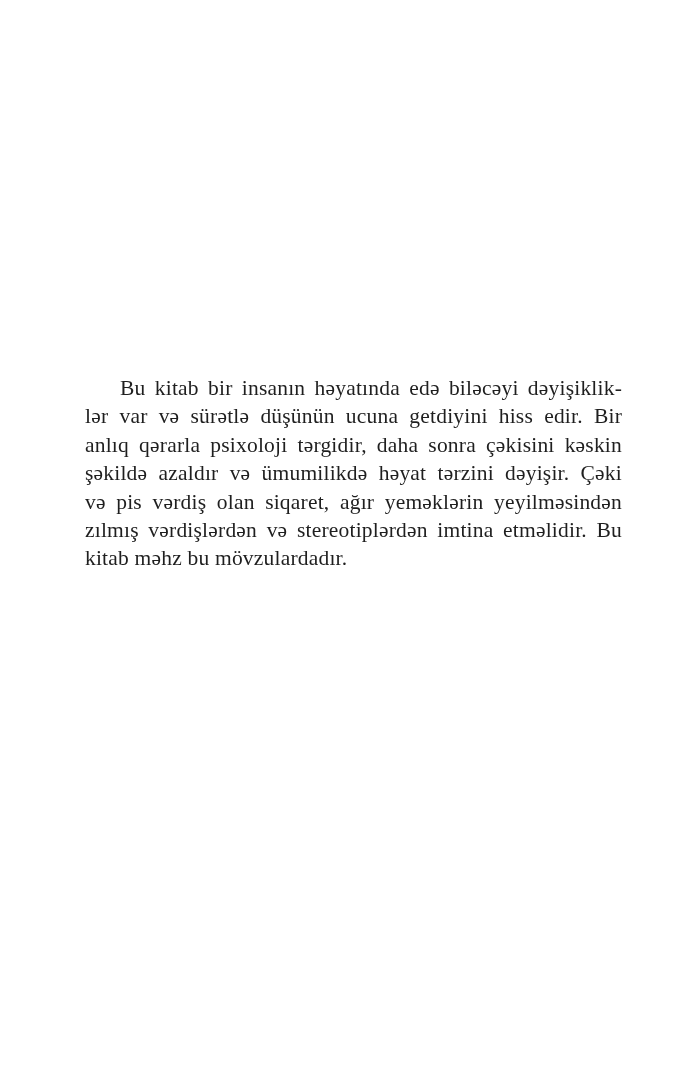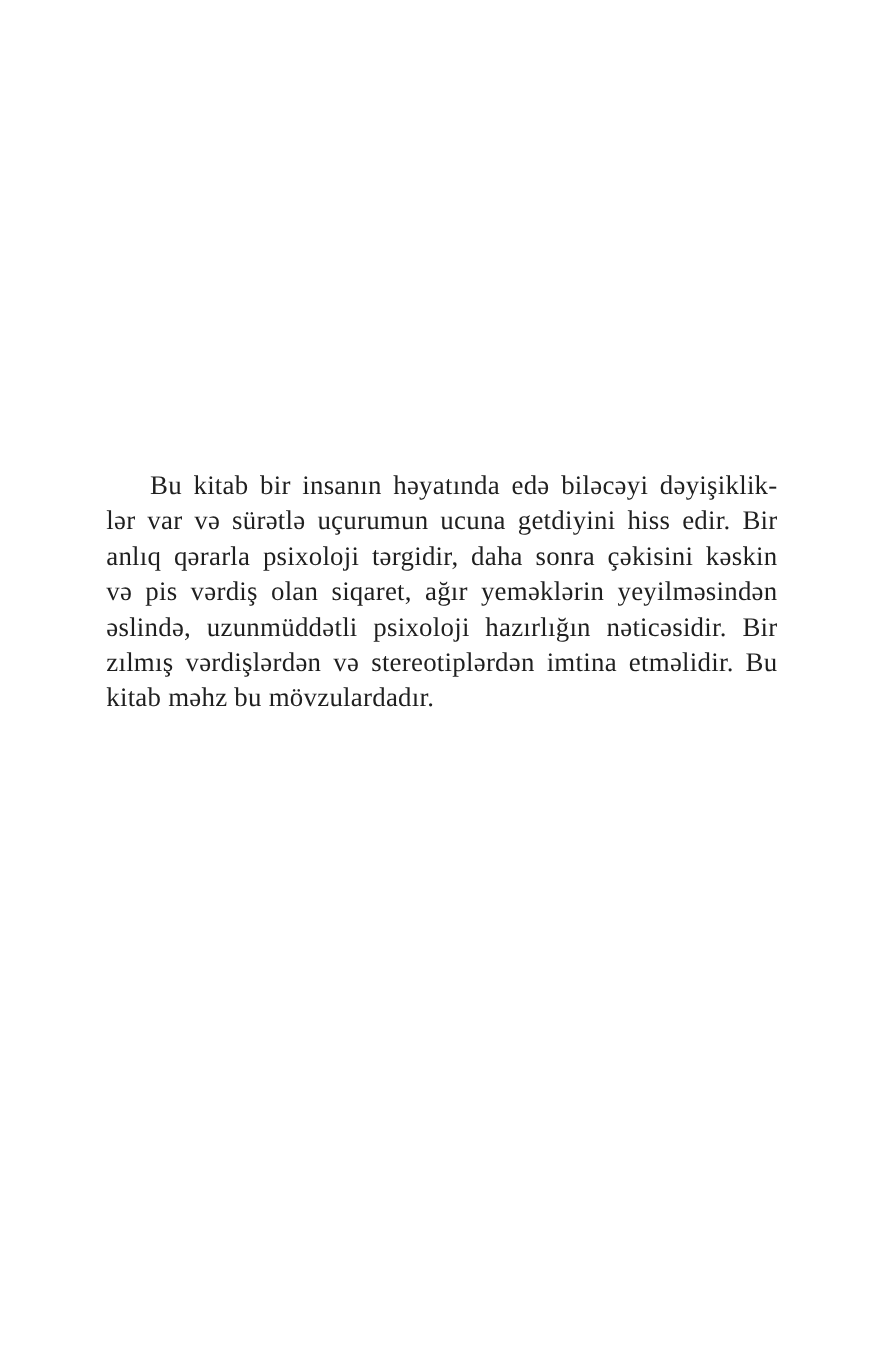--- a/index.html
+++ b/index.html
@@ -44,20 +44,20 @@
     text-align: left;
     text-align-last: left;
   }
 </style>
 </head>
 <body>
 
 <div class="book-page">
   <div class="paragraph">
     <div class="line first-line">Bu kitab bir insanın həyatında edə biləcəyi dəyişiklik-</div>
-    <div class="line">lər var və sürətlə uçurumun ucuna getdiyini hiss edir. Bir</div>
+    <div class="line">lər var və sürətlə düşünün ucuna getdiyini hiss edir. Bir</div>
     <div class="line">anlıq qərarla psixoloji tərgidir, daha sonra çəkisini kəskin</div>
+    <div class="line">şəkildə azaldır və ümumilikdə həyat tərzini dəyişir. Çəki</div>
     <div class="line">və pis vərdiş olan siqaret, ağır yeməklərin yeyilməsindən</div>
-    <div class="line">əslində, uzunmüddətli psixoloji hazırlığın nəticəsidir. Bir</div>
     <div class="line">zılmış vərdişlərdən və stereotiplərdən imtina etməlidir. Bu</div>
     <div class="line last-line">kitab məhz bu mövzulardadır.</div>
   </div>
 </div>
 
 </body></html>

